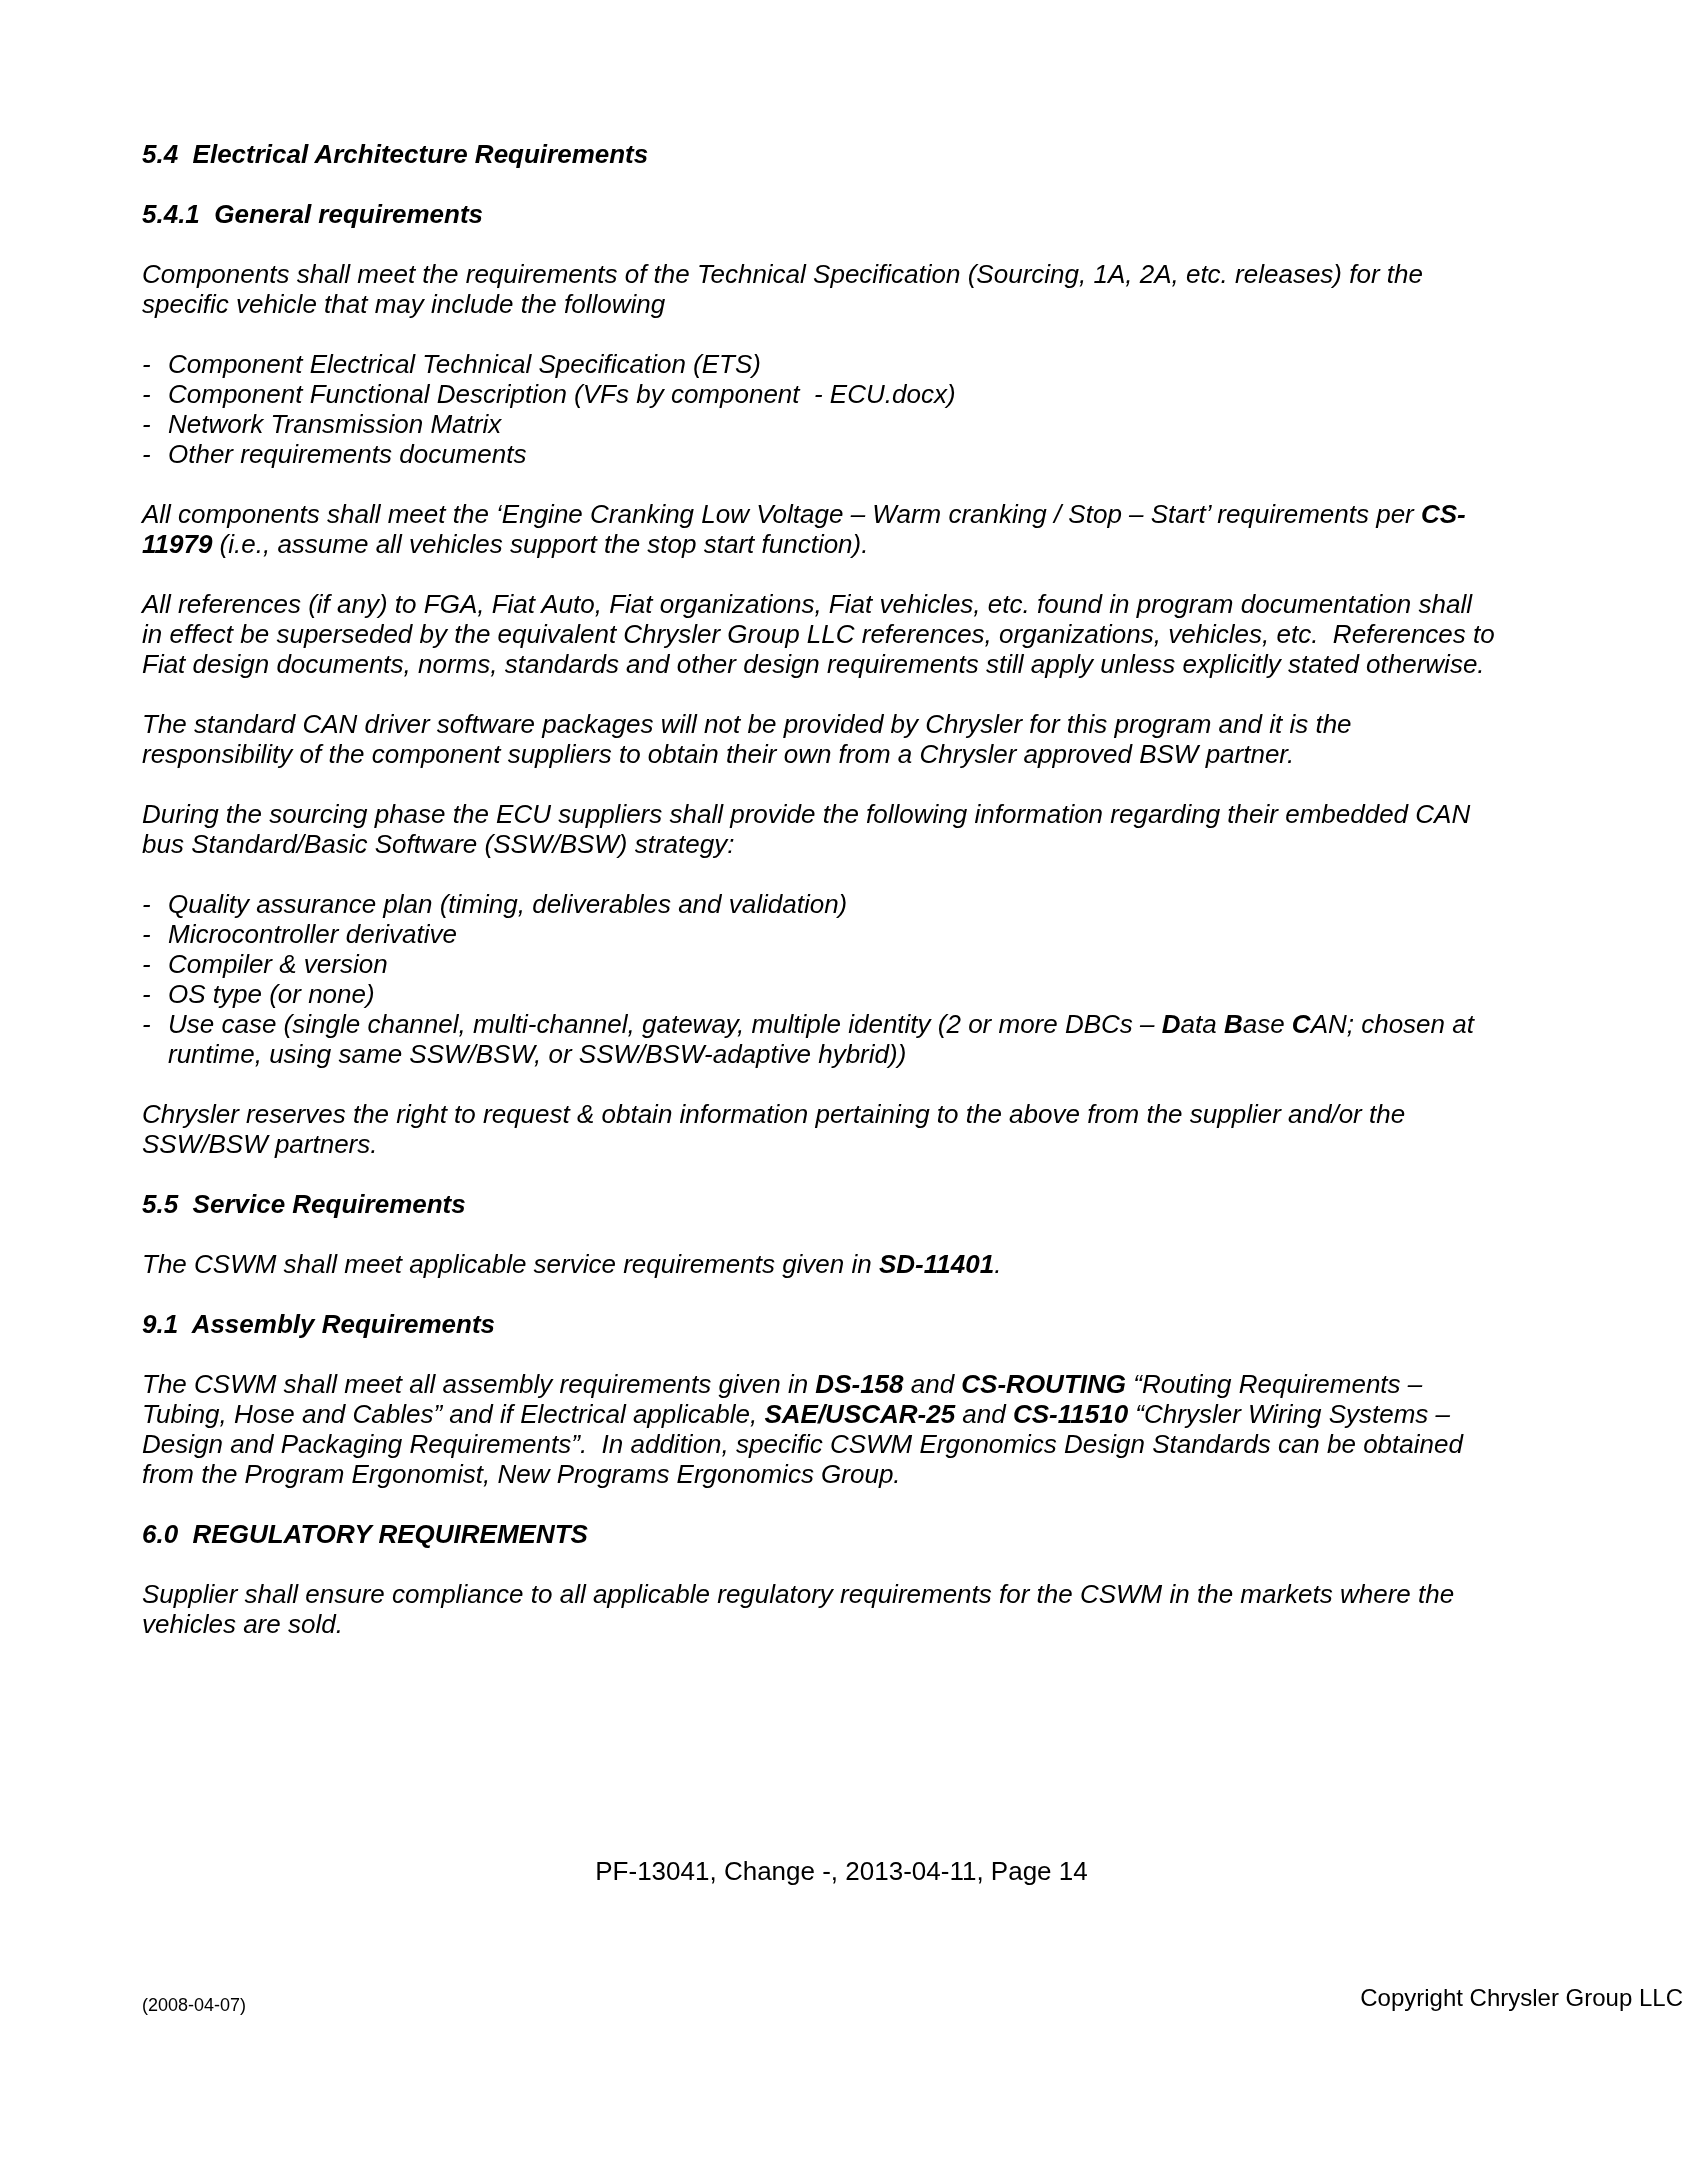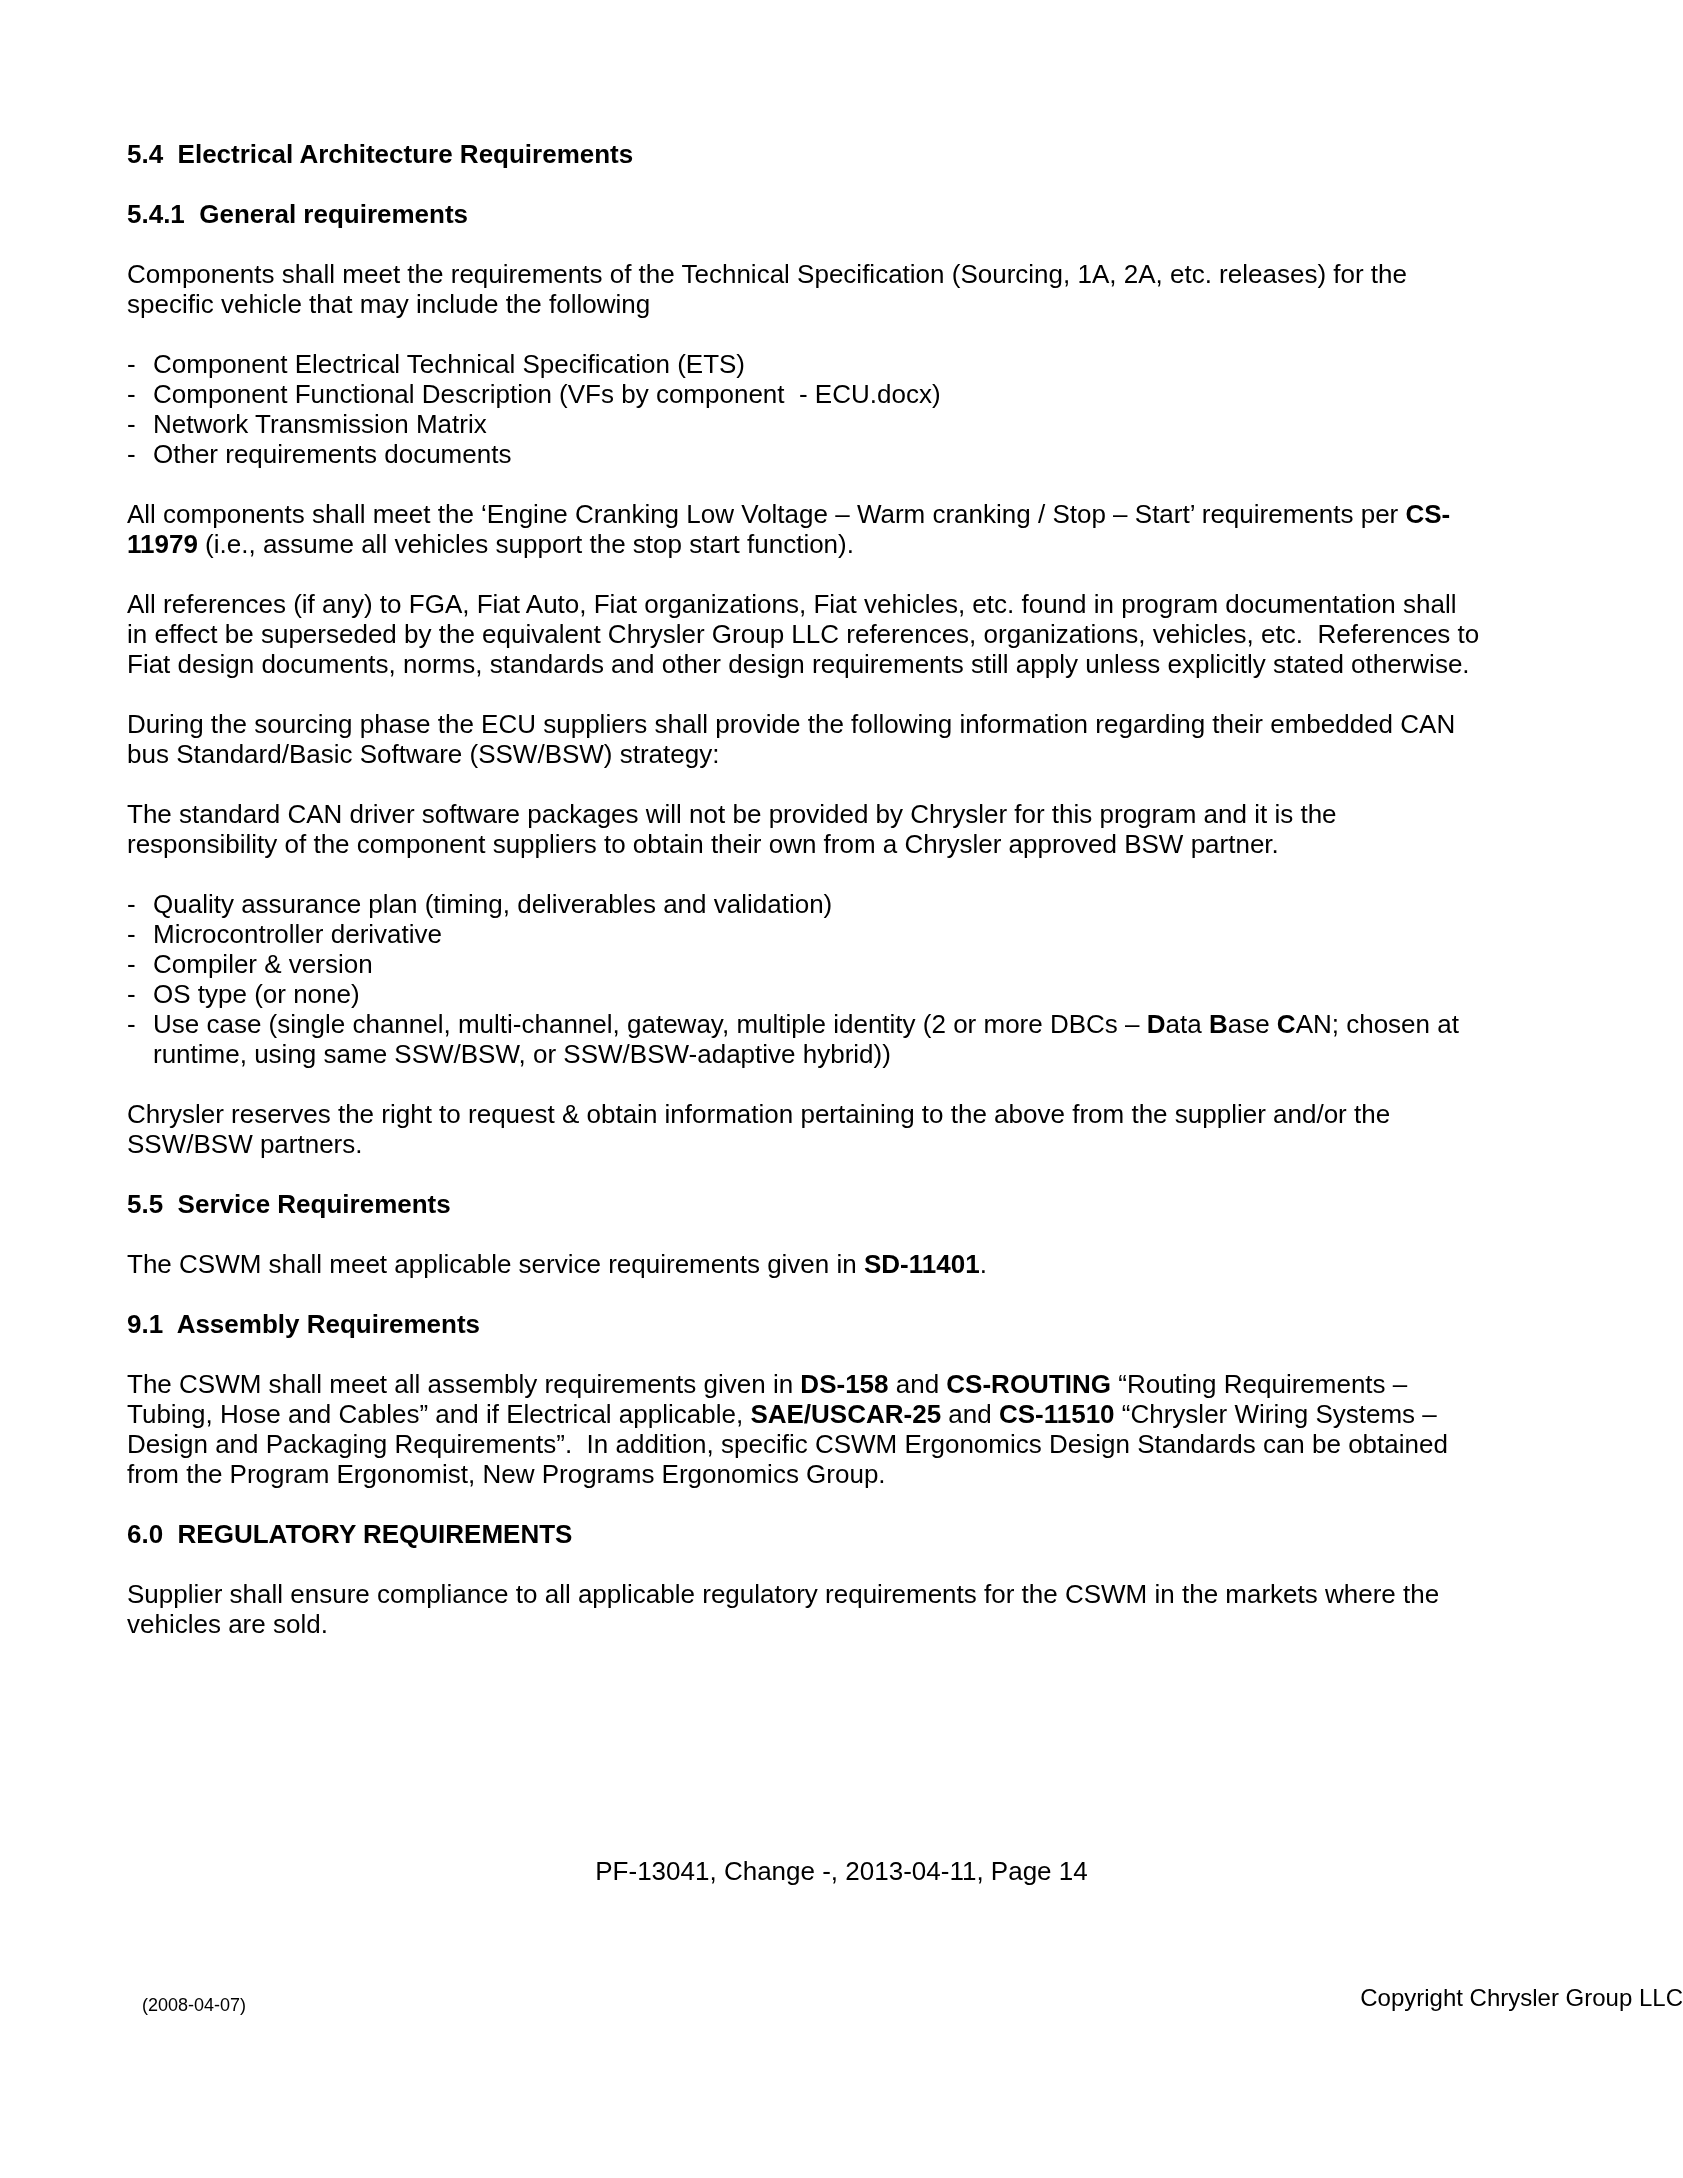--- a/index.html
+++ b/index.html
@@ -13,25 +13,26 @@
   }
   .page {
     position: relative;
     width: 1683px;
     height: 2178px;
     background: #ffffff;
     overflow: hidden;
   }
   .content {
     position: absolute;
-    left: 127px;
+    left: 142px;
     top: 139px;
     width: 1356px;
     font-size: 26px;
     line-height: 30px;
+    font-style: italic;
   }
   .block {
     margin: 0 0 30px 0;
     white-space: pre-wrap;
   }
   h2.block {
     font-size: 26px;
     font-weight: bold;
   }
   .extra-space { }
@@ -74,22 +75,22 @@
 <body>
 
 <div class="page">
   <main class="content">
       <h2 class="block heading">5.4  Electrical Architecture Requirements</h2>
       <h2 class="block heading">5.4.1  General requirements</h2>
       <p class="block para"><span>Components shall meet the requirements of the Technical Specification (Sourcing, 1A, 2A, etc. releases) for the specific vehicle that may include the following</span></p>
       <div class="block list"><div class="list-item"><span class="dash">-</span><span class="item-text"><span>Component Electrical Technical Specification (ETS)</span></span></div><div class="list-item"><span class="dash">-</span><span class="item-text"><span>Component Functional Description (VFs by component  - ECU.docx)</span></span></div><div class="list-item"><span class="dash">-</span><span class="item-text"><span>Network Transmission Matrix</span></span></div><div class="list-item"><span class="dash">-</span><span class="item-text"><span>Other requirements documents</span></span></div></div>
       <p class="block para"><span>All components shall meet the ‘Engine Cranking Low Voltage – Warm cranking / Stop – Start’ requirements per </span><span class="bold">CS-11979</span><span> (i.e., assume all vehicles support the stop start function).</span></p>
       <p class="block para"><span>All references (if any) to FGA, Fiat Auto, Fiat organizations, Fiat vehicles, etc. found in program documentation shall in effect be superseded by the equivalent Chrysler Group LLC references, organizations, vehicles, etc.  References to Fiat design documents, norms, standards and other design requirements still apply unless explicitly stated otherwise.</span></p>
+      <p class="block para"><span>The standard CAN driver software packages will not be provided by Chrysler for this program and it is the responsibility of the component suppliers to obtain their own from a Chrysler approved BSW partner.</span></p>
       <p class="block para"><span>During the sourcing phase the ECU suppliers shall provide the following information regarding their embedded CAN bus Standard/Basic Software (SSW/BSW) strategy:</span></p>
-      <p class="block para"><span>The standard CAN driver software packages will not be provided by Chrysler for this program and it is the responsibility of the component suppliers to obtain their own from a Chrysler approved BSW partner.</span></p>
       <div class="block list"><div class="list-item"><span class="dash">-</span><span class="item-text"><span>Quality assurance plan (timing, deliverables and validation)</span></span></div><div class="list-item"><span class="dash">-</span><span class="item-text"><span>Microcontroller derivative</span></span></div><div class="list-item"><span class="dash">-</span><span class="item-text"><span>Compiler &amp; version</span></span></div><div class="list-item"><span class="dash">-</span><span class="item-text"><span>OS type (or none)</span></span></div><div class="list-item"><span class="dash">-</span><span class="item-text"><span>Use case (single channel, multi-channel, gateway, multiple identity (2 or more DBCs – </span><span class="bold">D</span><span>ata </span><span class="bold">B</span><span>ase </span><span class="bold">C</span><span>AN; chosen at runtime, using same SSW/BSW, or SSW/BSW-adaptive hybrid))</span></span></div></div>
       <p class="block para"><span>Chrysler reserves the right to request &amp; obtain information pertaining to the above from the supplier and/or the SSW/BSW partners.</span></p>
       <h2 class="block heading">5.5  Service Requirements</h2>
       <p class="block para"><span>The CSWM shall meet applicable service requirements given in </span><span class="bold">SD-11401</span><span>.</span></p>
       <h2 class="block heading">9.1  Assembly Requirements</h2>
       <p class="block para"><span>The CSWM shall meet all assembly requirements given in </span><span class="bold">DS-158</span><span> and </span><span class="bold">CS-ROUTING</span><span> “Routing Requirements – Tubing, Hose and Cables” and if Electrical applicable, </span><span class="bold">SAE/USCAR-25</span><span> and </span><span class="bold">CS-11510</span><span> “Chrysler Wiring Systems – Design and Packaging Requirements”.  In addition, specific CSWM Ergonomics Design Standards can be obtained from the Program Ergonomist, New Programs Ergonomics Group.</span></p>
       <h2 class="block heading extra-space">6.0  REGULATORY REQUIREMENTS</h2>
       <p class="block para"><span>Supplier shall ensure compliance to all applicable regulatory requirements for the CSWM in the markets where the vehicles are sold.</span></p>
     </main>
   <div class="footer-ref">PF-13041, Change -, 2013-04-11, Page 14</div>

